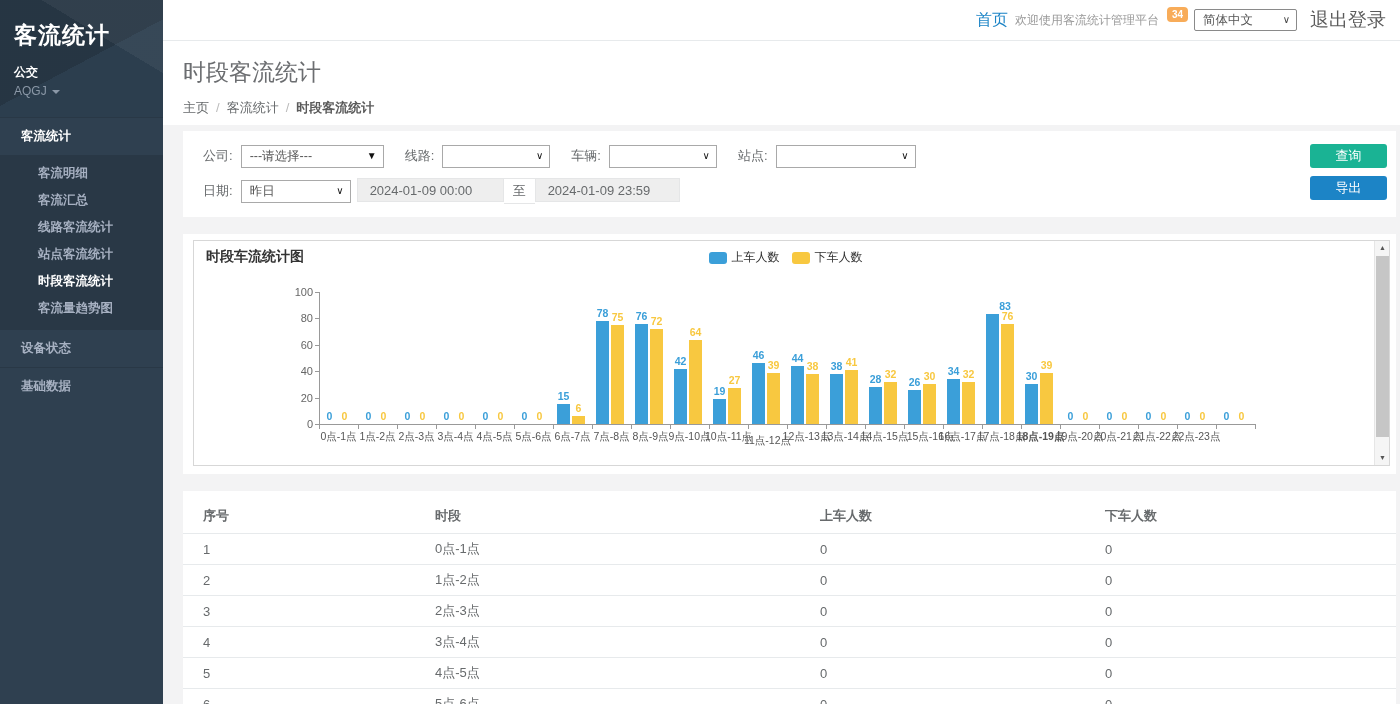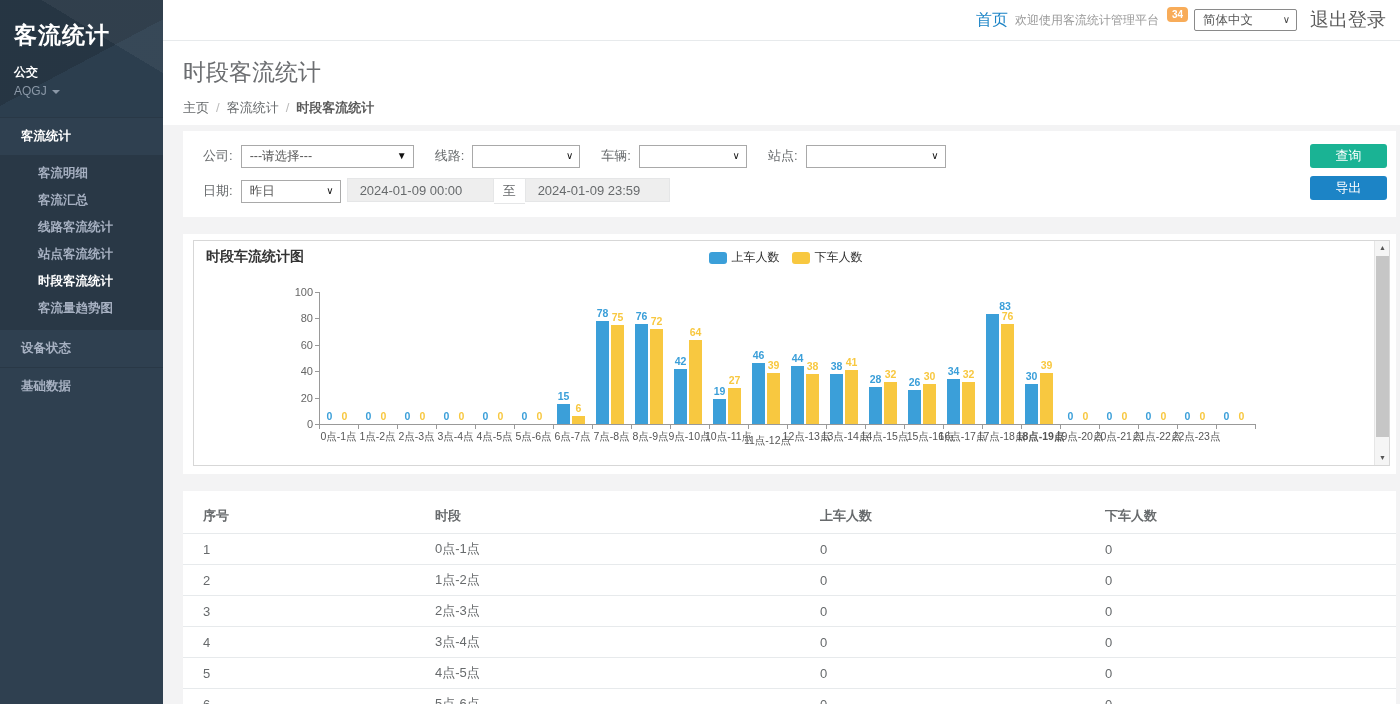--- a/index.html
+++ b/index.html
@@ -48,21 +48,21 @@
   .content { padding:6px 4px 0 20px; }
   .panel { background:#fff; }
 
   
   .filter-panel { padding:13px 0 14px 20px; position:relative; }
   .frow { display:flex; align-items:center; height:24px; }
   .frow + .frow { margin-top:11px; }
   .flabel { font-size:13px; color:#676a6c; margin-right:8px; }
   .sel-plain { border:1px solid #a9a9a9; height:23px; }
   .sel-plain .chev { color:#111; }
-  .w147 { width:173px; } .w108 { width:108px; } .w140 { width:140px; } .w110 { width:100px; }
+  .w147 { width:143px; } .w108 { width:108px; } .w140 { width:140px; } .w110 { width:110px; }
   .gap { width:21px; }
   .date-join { display:flex; align-items:stretch; margin-left:6px; }
   .dinput { width:147px; height:24px; background:#eee; border:1px solid #e5e6e7; color:#676a6c;
             font-size:13px; padding:0 0 0 12px; font-family:inherit; }
   .addon { border:1px solid #e5e6e7; border-left:none; border-right:none; background:#fff; color:#676a6c;
            font-size:13px; padding:3px 9px; display:flex; align-items:center; }
   .btn { position:absolute; right:9px; width:77px; height:24px; border:none; border-radius:3px;
          color:#fff; font-size:13px; font-family:inherit; cursor:pointer; }
   .btn-search { top:13px; background:#1ab394; }
   .btn-export { top:45px; background:#1c84c6; }

